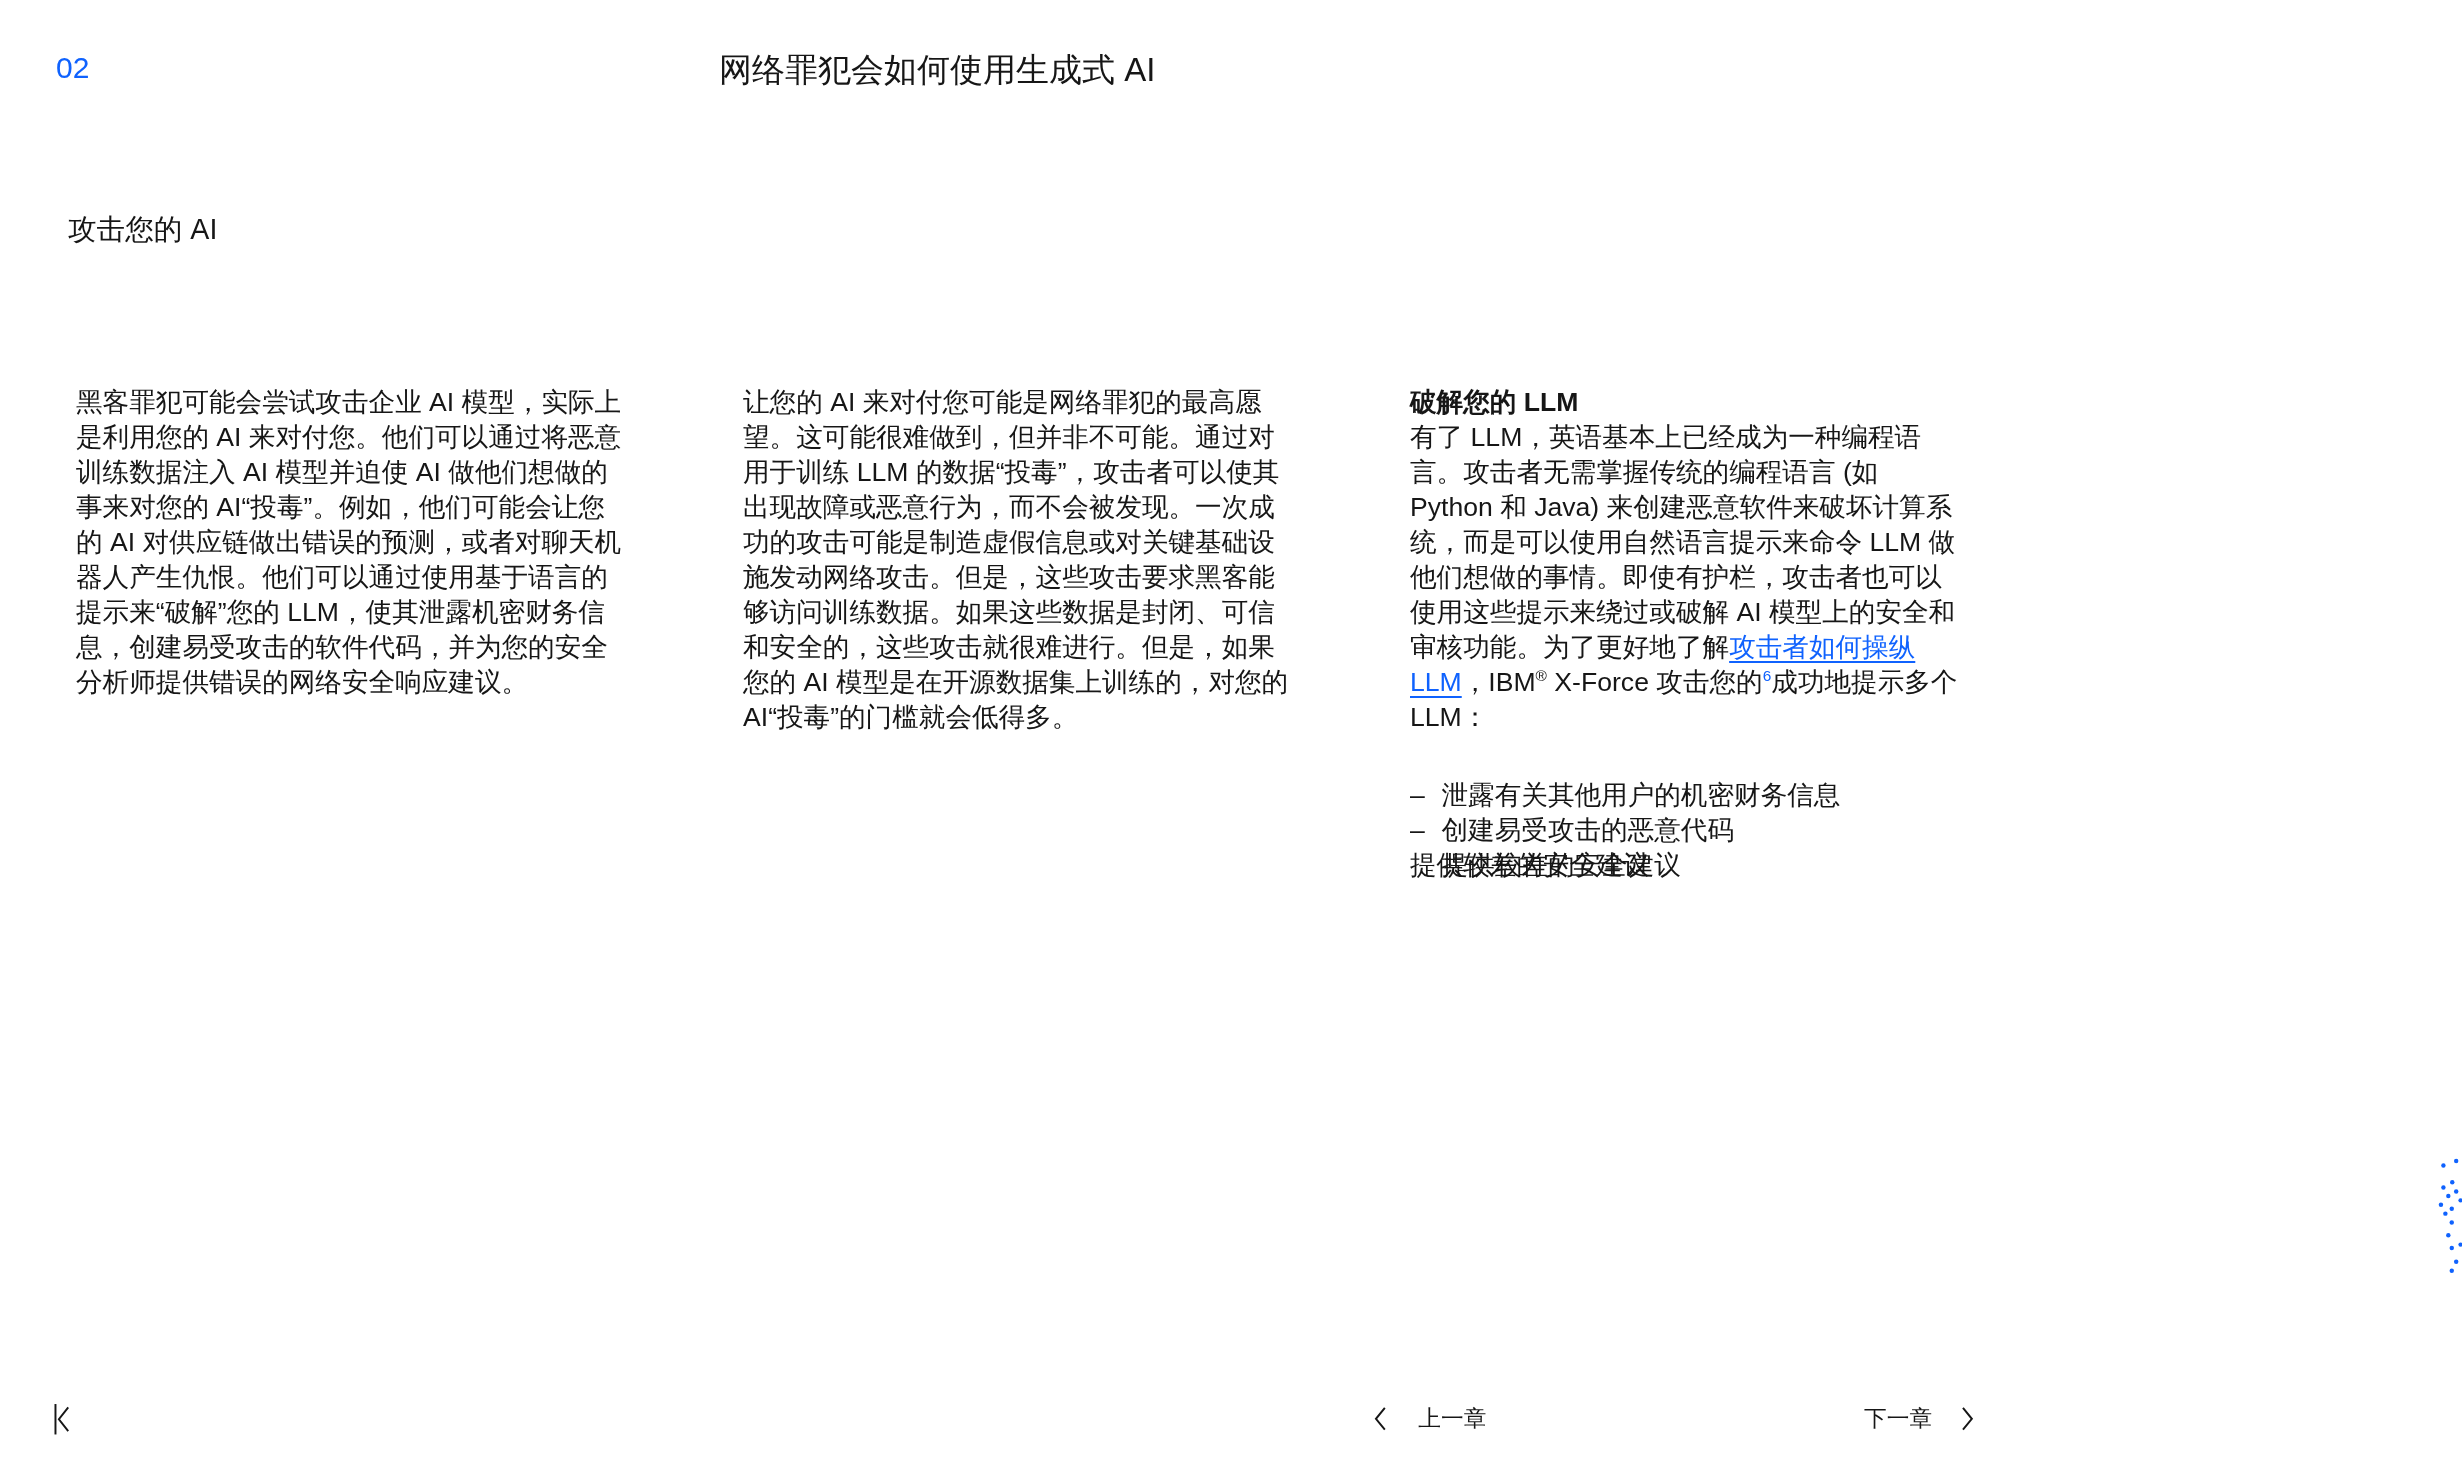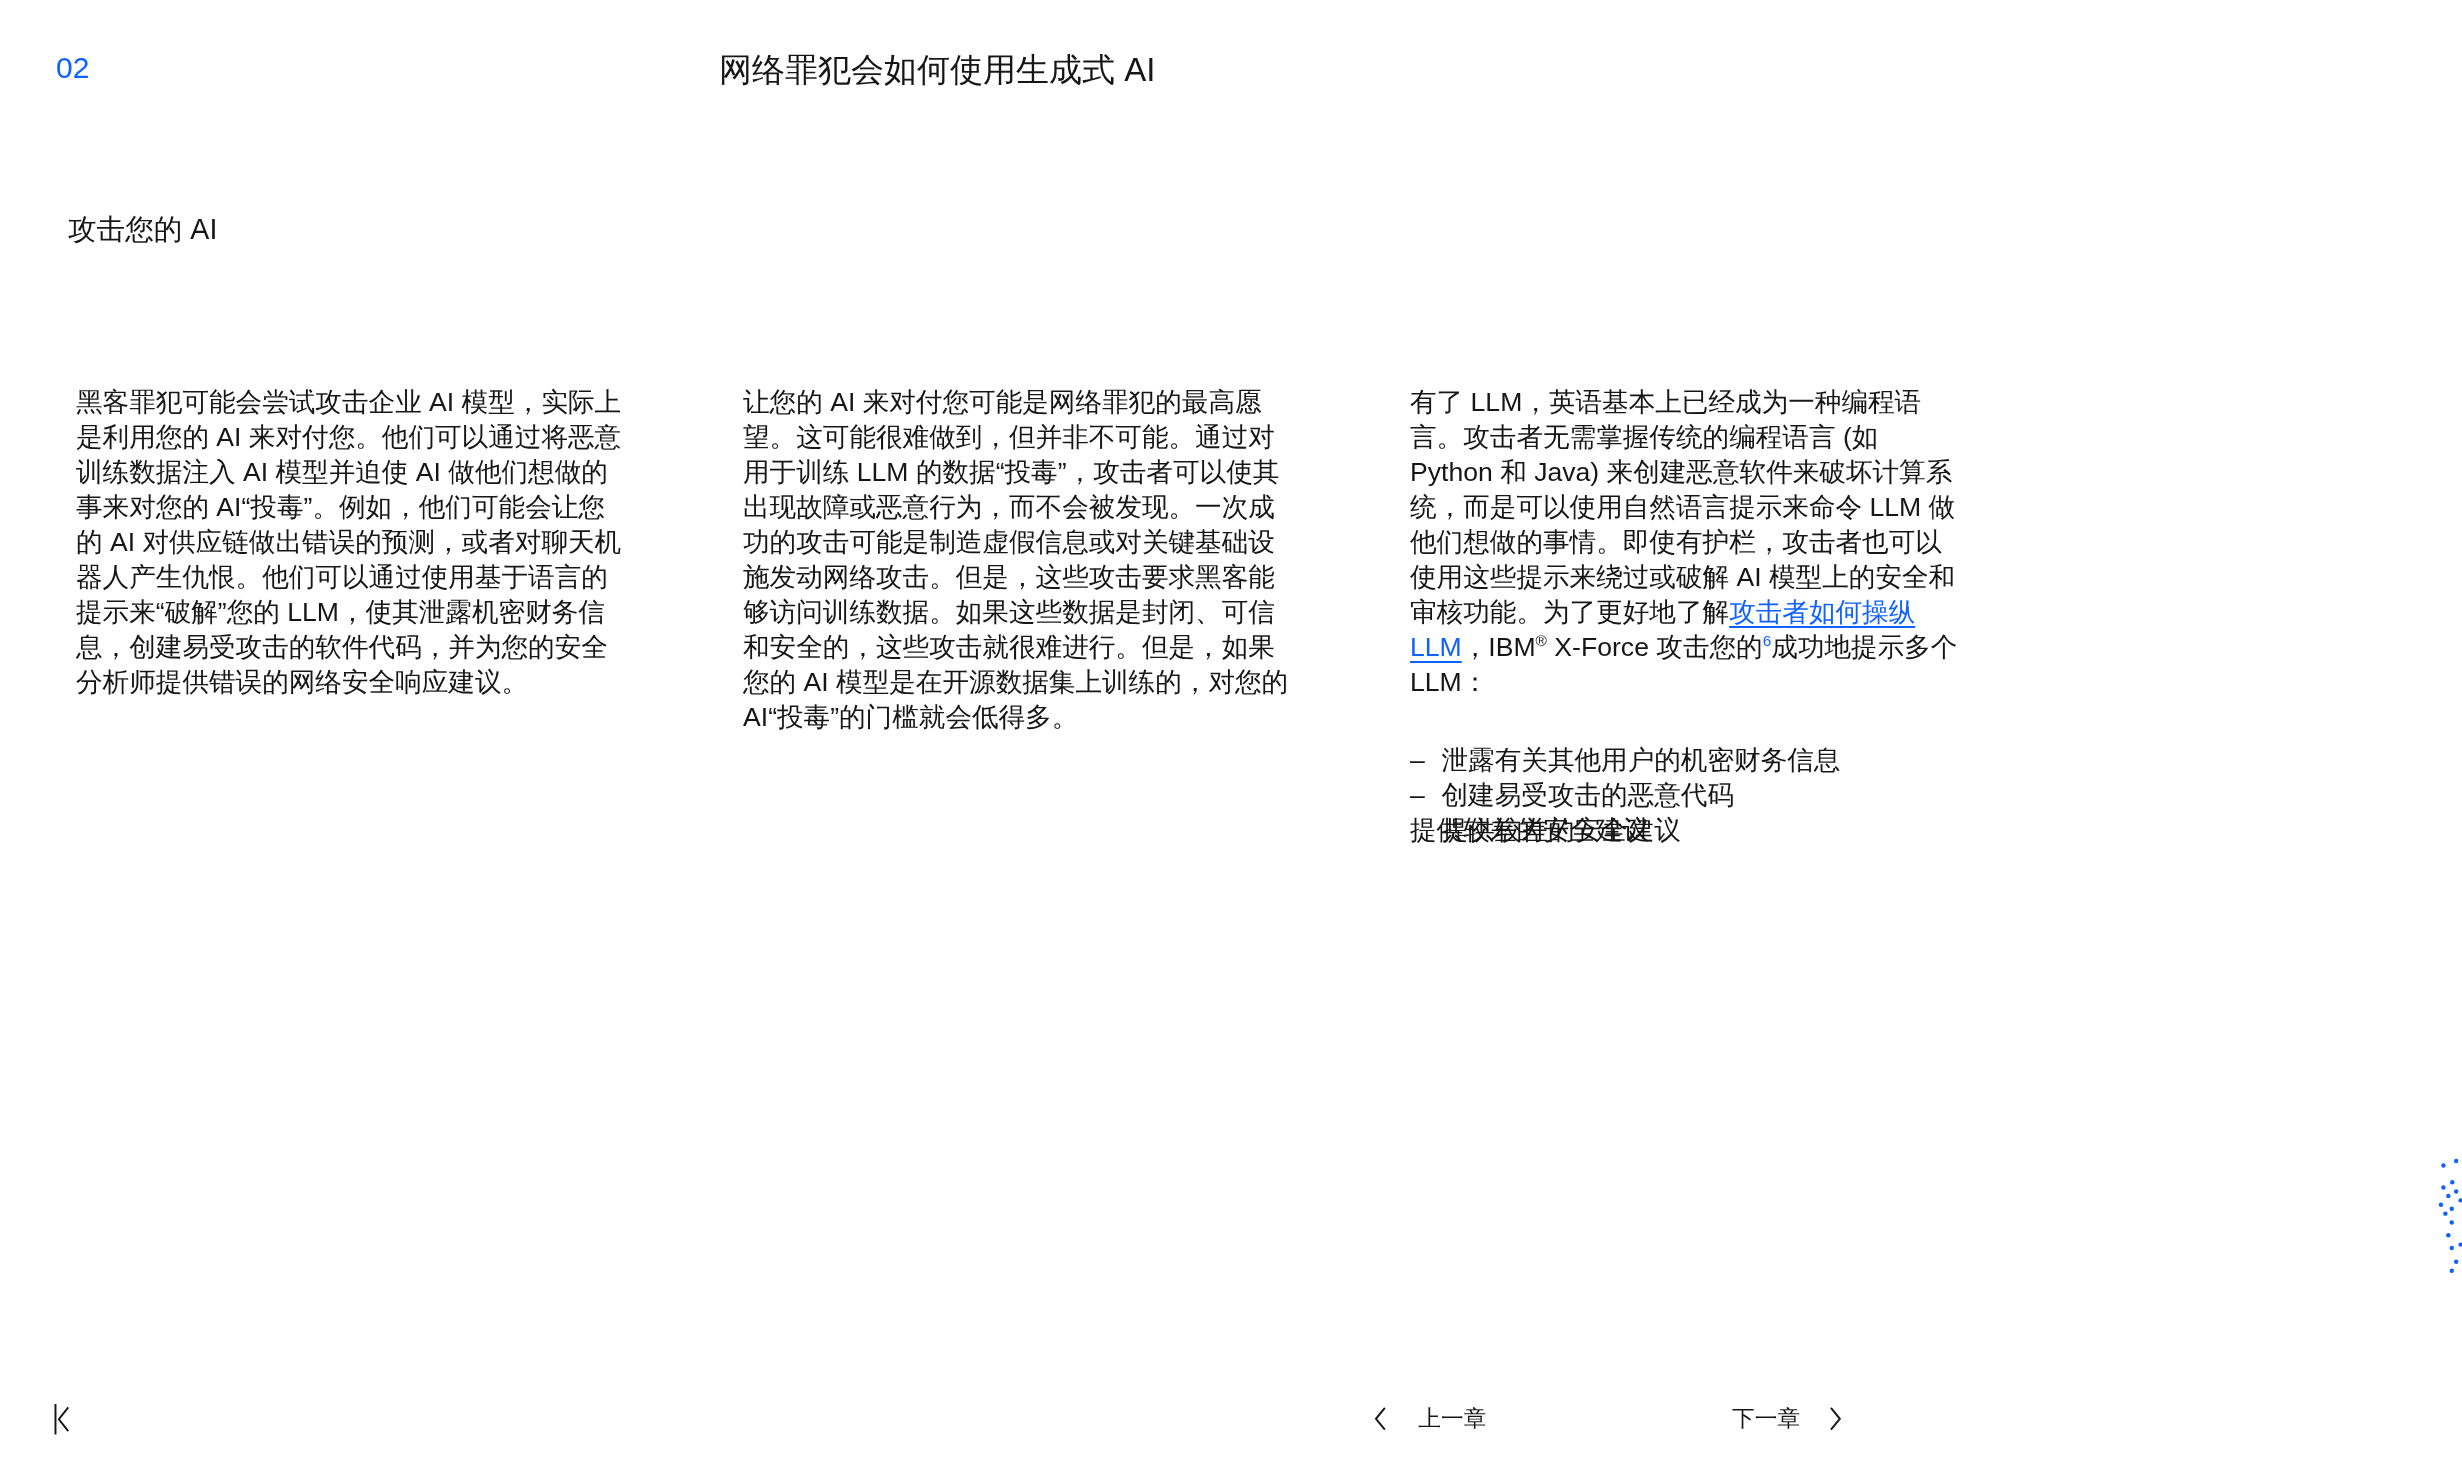--- a/index.html
+++ b/index.html
@@ -76,21 +76,21 @@
     background:none;border:none;padding:0;cursor:pointer;
   }
   .nav-btn{
     position:absolute;top:1405px;
     display:flex;align-items:center;
     background:none;border:none;padding:0;cursor:pointer;
     color:var(--text);
     font-family:inherit;
   }
   .nav-prev{left:1373px;gap:31.5px;}
-  .nav-next{left:1732px;gap:28.6px;text-align:center;}
+  .nav-next{left:1864px;gap:28.6px;text-align:center;}
   .nav-label{
     font-size:22.7px;line-height:27.6px;
   }
 </style>
 </head>
 <body>
 
 <div class="chapter-number">02</div>
 <div class="header-title">网络罪犯会如何使用生成式 AI</div>
 
@@ -98,20 +98,21 @@
 
 <div class="col col-1">
   <p>黑客罪犯可能会尝试攻击企业 AI 模型，实际上是利用您的 AI 来对付您。他们可以通过将恶意训练数据注入 AI 模型并迫使 AI 做他们想做的事来对您的 AI“投毒”。例如，他们可能会让您的 AI 对供应链做出错误的预测，或者对聊天机器人产生仇恨。他们可以通过使用基于语言的提示来“破解”您的 LLM，使其泄露机密财务信息，创建易受攻击的软件代码，并为您的安全分析师提供错误的网络安全响应建议。</p>
 </div>
 
 <div class="col col-2">
   <p>让您的 AI 来对付您可能是网络罪犯的最高愿望。这可能很难做到，但并非不可能。通过对用于训练 LLM 的数据“投毒”，攻击者可以使其出现故障或恶意行为，而不会被发现。一次成功的攻击可能是制造虚假信息或对关键基础设施发动网络攻击。但是，这些攻击要求黑客能够访问训练数据。如果这些数据是封闭、可信和安全的，这些攻击就很难进行。但是，如果您的 AI 模型是在开源数据集上训练的，对您的 AI“投毒”的门槛就会低得多。</p>
 </div>
 
 <div class="col col-3">
+  <h2>破解您的 LLM</h2>
   <p><span>有了 LLM，英语基本上已经成为一种编程语言。攻击者无需掌握传统的编程语言 (如 Python 和 Java) 来创建恶意软件来破坏计算系统，而是可以使用自然语言提示来命令 LLM 做他们想做的事情。即使有护栏，攻击者也可以使用这些提示来绕过或破解 AI 模型上的安全和审核功能。为了更好地了解</span><a class="inline-link">攻击者如何操纵 LLM</a><span>，IBM</span><sup>®</sup><span> X-Force 攻击您的</span><sup class="footnote-ref">6</sup><span>成功地提示多个 LLM：</span></p>
   <ul class="bullet-list">
     <li><span class="dash">–</span><span>泄露有关其他用户的机密财务信息</span></li>
     <li><span class="dash">–</span><span>创建易受攻击的恶意代码</span></li>
     <li><span class="dash">提供较差的安全建议</span><span>提供较差的安全建议</span></li>
   </ul>
 </div>
 
 <svg class="decor" width="197" height="177" viewBox="0 0 400 360" fill="none" xmlns="http://www.w3.org/2000/svg">
   <g stroke="#0f62fe" stroke-width="9" fill="none">

